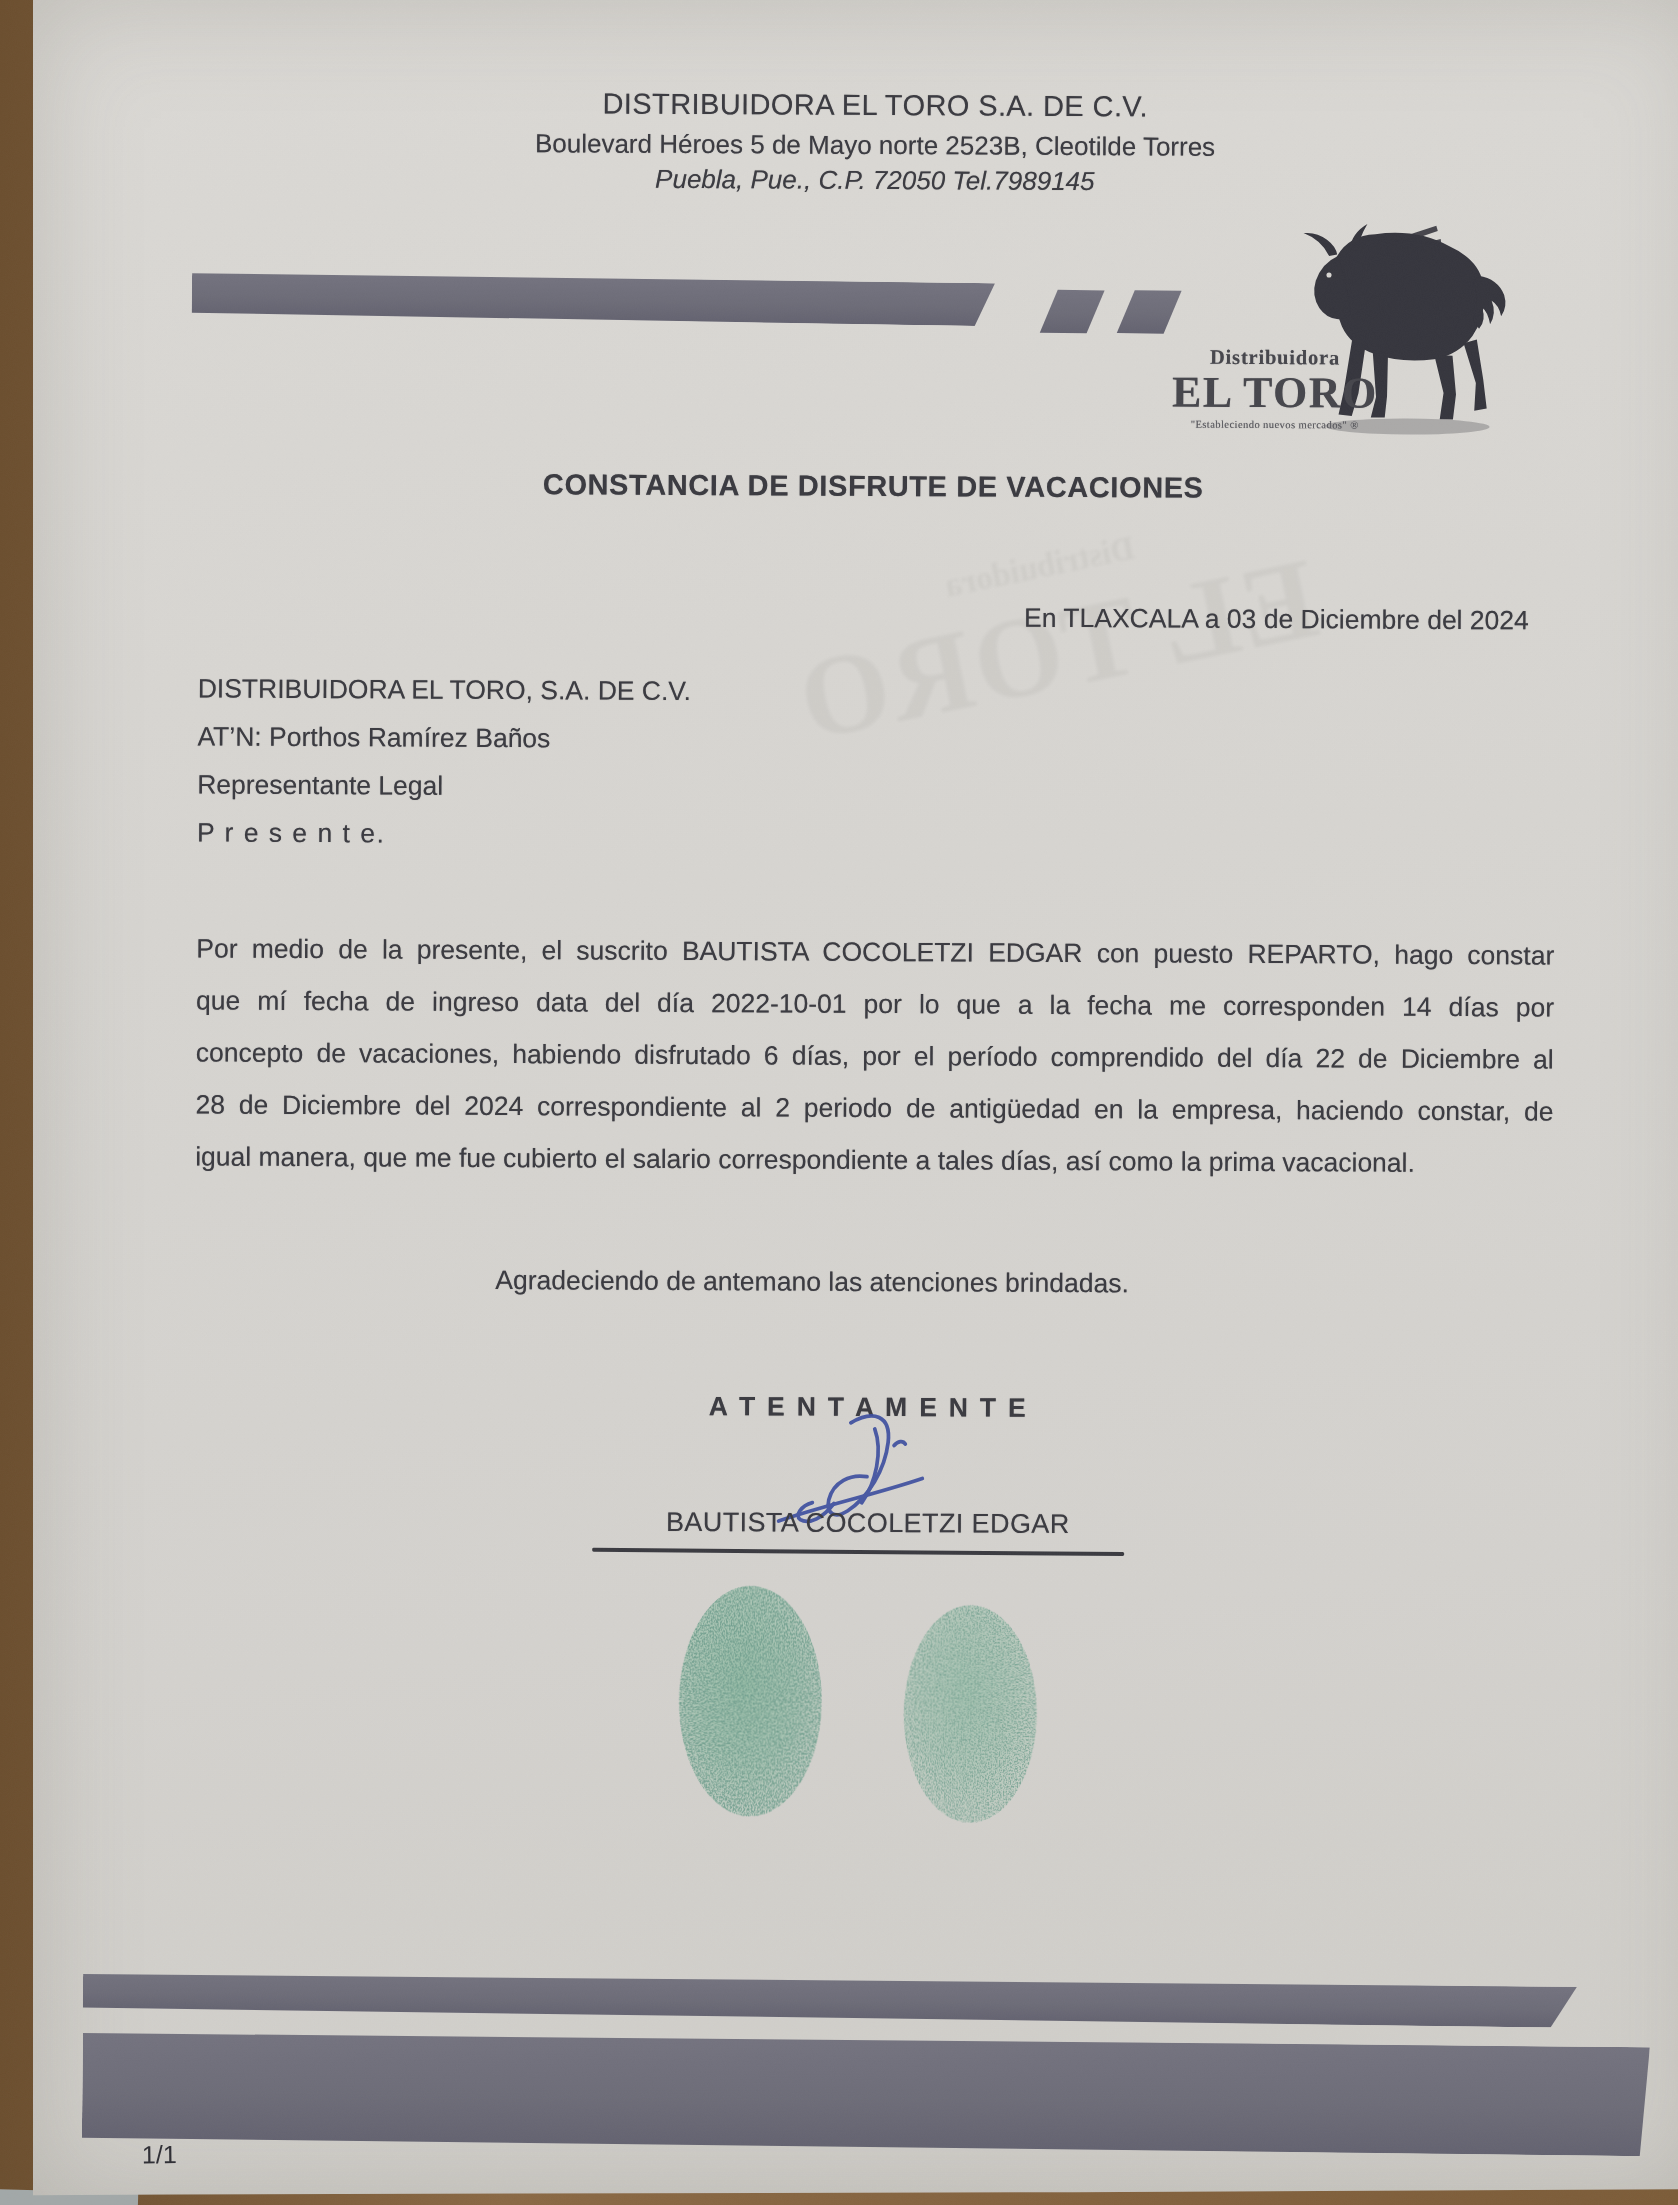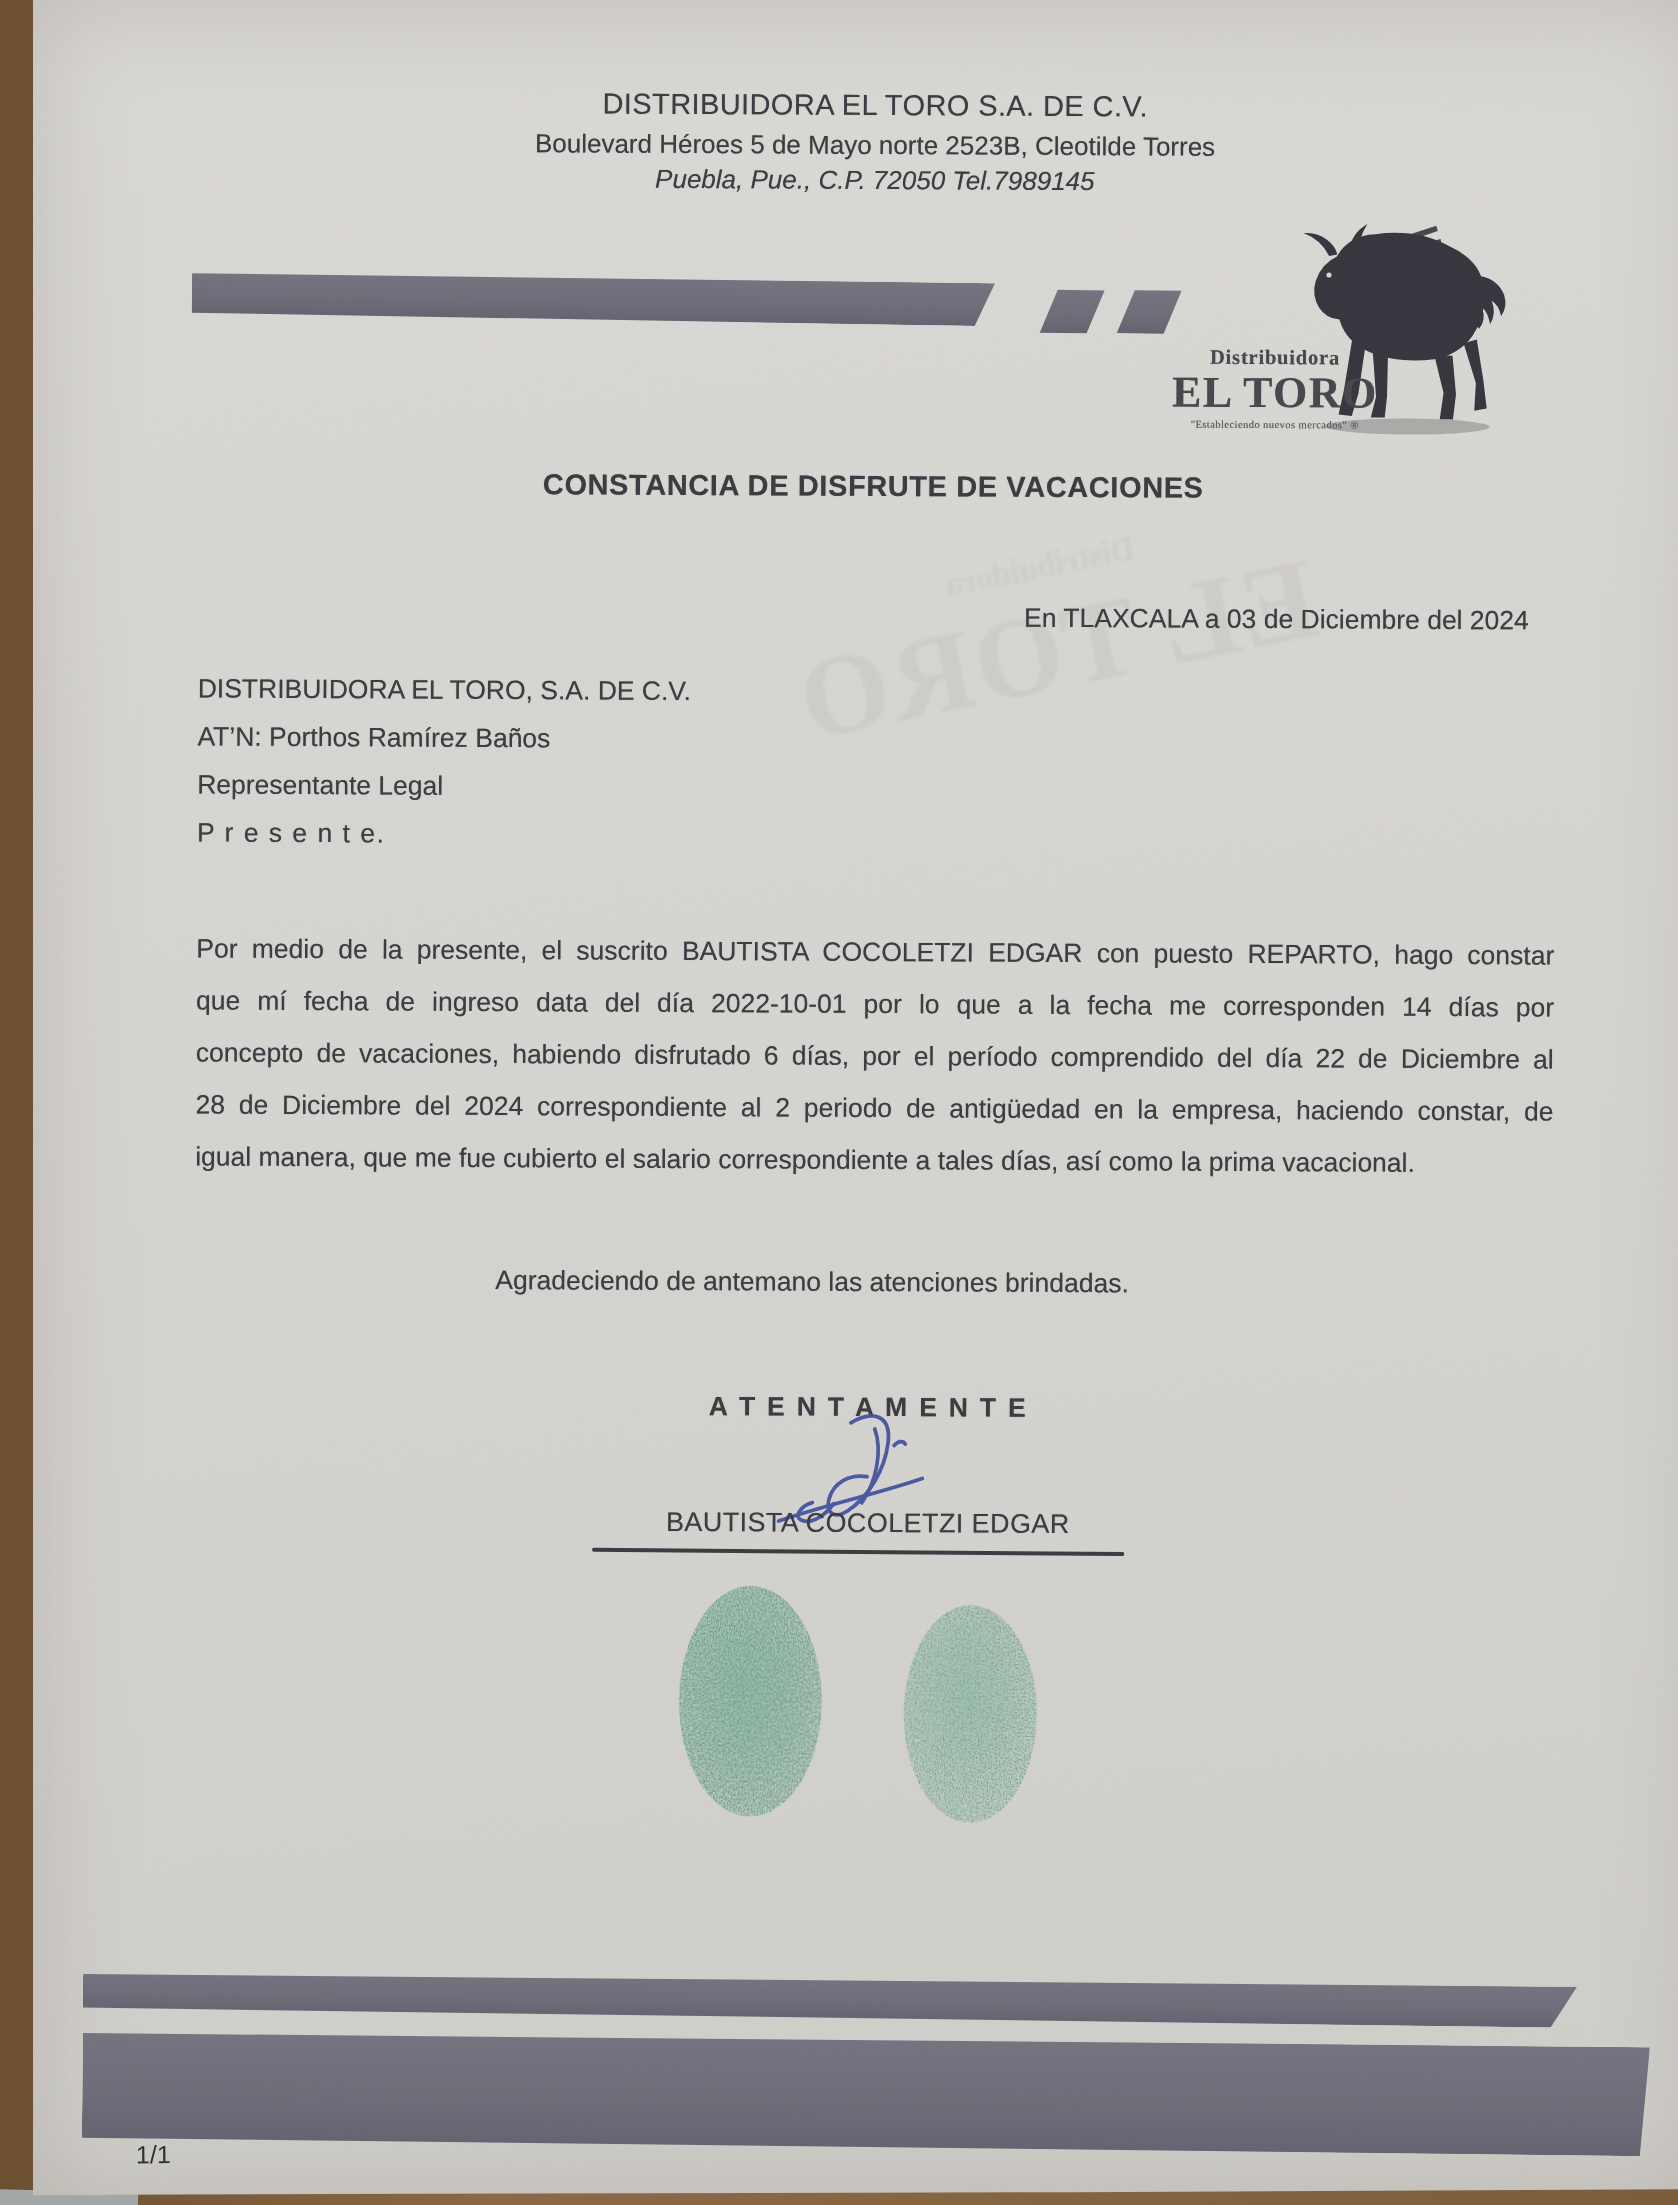--- a/index.html
+++ b/index.html
@@ -59,21 +59,21 @@
   .signatory{top:1508px;font-size:27px;letter-spacing:0.4px;}
   .sig-underline{position:absolute;left:562px;top:1550px;width:532px;height:3.8px;background:#3a3a40;
     border-radius:1.5px;transform:rotate(.15deg);}
   .fp{position:absolute;}
   .fp1{left:645px;top:1582px;}
   .fp2{left:870px;top:1600px;}
   .footer-stripe-thin{left:55px;top:1974px;width:1494px;height:41px;
     clip-path:polygon(0 10%,100% 0,calc(100% - 26px) 100%,0 92%);transform:rotate(.35deg);transform-origin:left center;}
   .footer-stripe-thick{left:55px;top:2035px;width:1567px;height:109px;
     clip-path:polygon(0 2%,100% 0,calc(100% - 9px) 100%,0 98%);transform:rotate(.3deg);transform-origin:left center;}
-  .pagenum{position:absolute;left:109px;top:2144px;font-size:25px;color:#2e2e34;transform:rotate(-1deg);}
+  .pagenum{position:absolute;left:115px;top:2144px;font-size:25px;color:#2e2e34;transform:rotate(-1deg);}
   .grain{position:absolute;left:0;top:0;z-index:40;pointer-events:none;opacity:.45;}
 </style>
 </head>
 <body>
 
 <div class="scanner-strip"></div>
 
 <div class="paper">
   <div class="tilt">
 

